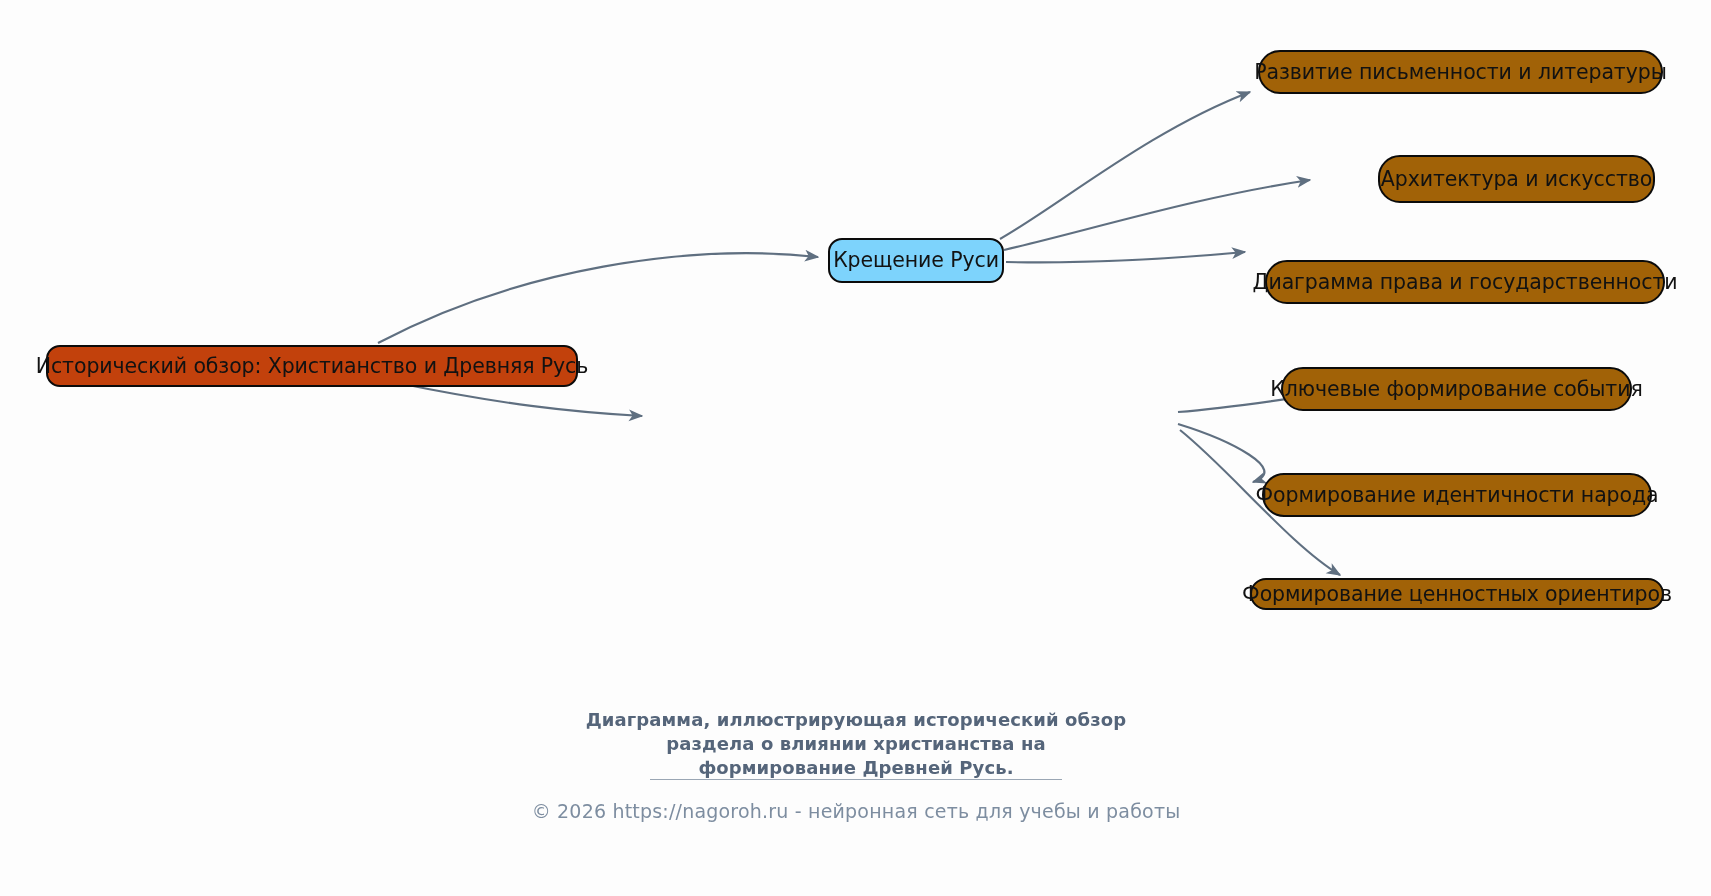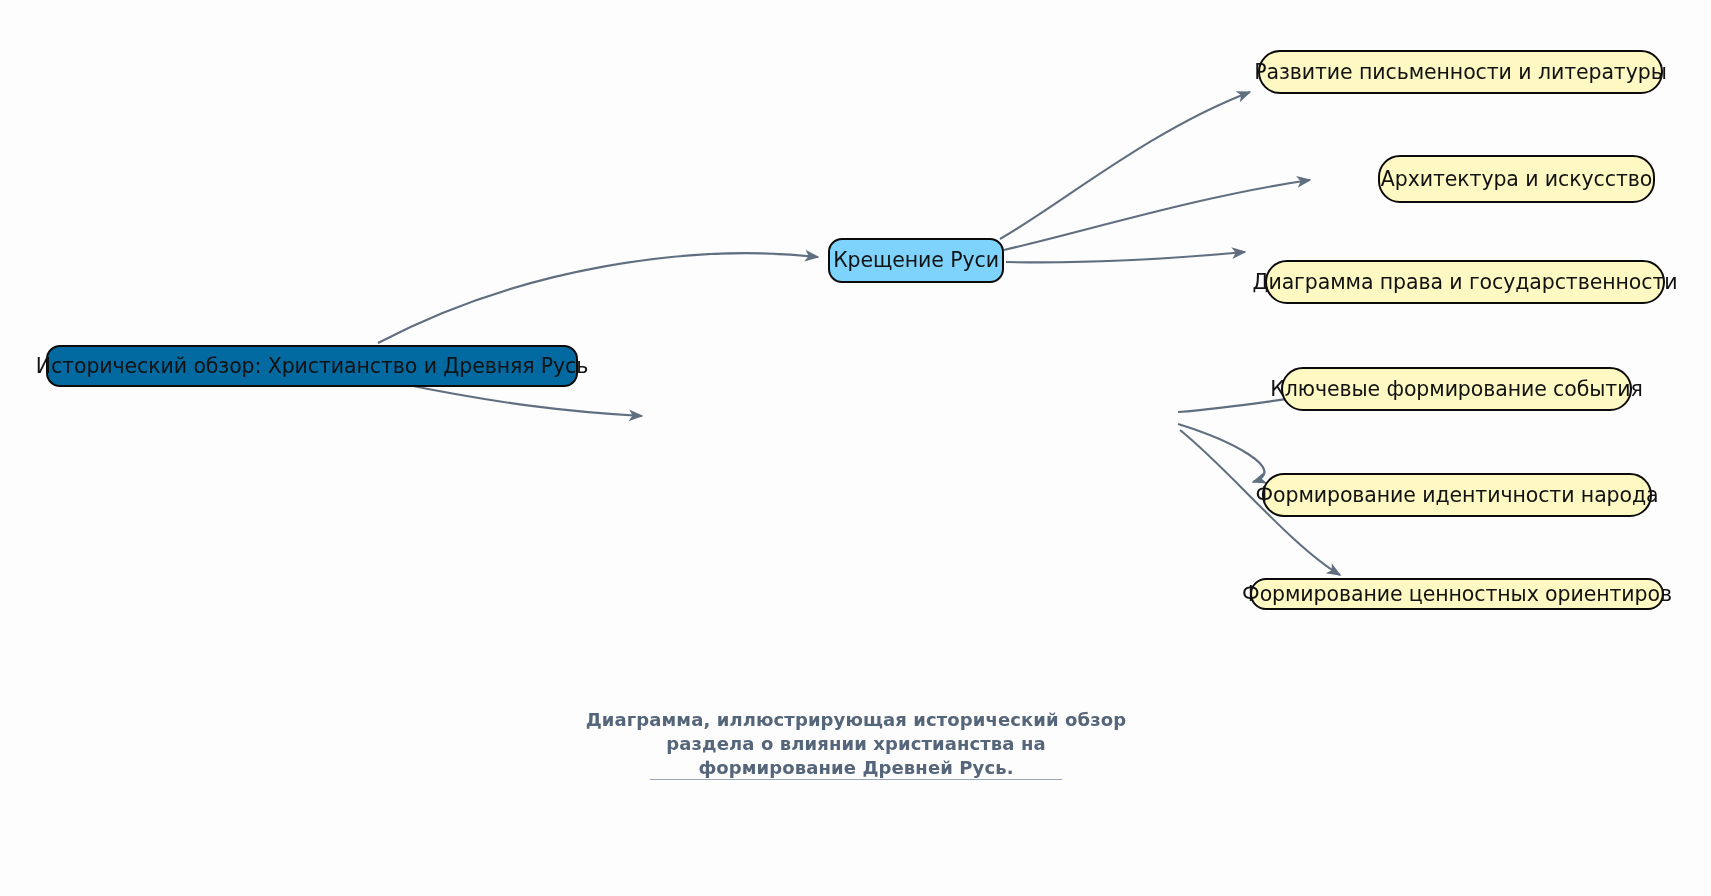--- a/index.html
+++ b/index.html
@@ -36,29 +36,29 @@
     justify-content: center;
     border: 2px solid #0b0b0b;
     border-radius: 16px;
     white-space: nowrap;
     color: #121212;
     font-size: 20.5px;
     letter-spacing: -0.1px;
     line-height: 1;
   }
   .node-root {
-    background: #0369a1;
+    background: #c2410c;
     border-radius: 14px;
   }
   .node-branch {
     background: #7dd3fc;
     border-radius: 14px;
   }
   .node-leaf {
-    background: #fef9c3;
+    background: #a16207;
     border-radius: 22px;
     border-width: 2px;
   }
   .caption {
     position: absolute;
     text-align: center;
     font-weight: bold;
     color: #55657a;
     font-size: 18px;
     line-height: 1.32;
@@ -136,14 +136,17 @@
   </div>
 
   <div class="caption" style="left:456px; top:708px; width:800px;">
     <div>Диаграмма, иллюстрирующая исторический обзор</div>
     <div>раздела о влиянии христианства на</div>
     <div>формирование Древней Русь.</div>
   </div>
 
   <div class="caption-rule" style="left:650px; top:779px; width:412px;"></div>
 
+  <div class="footer" style="left:456px; top:800px; width:800px;">
+    <span>© 2026 https://nagoroh.ru - нейронная сеть для учебы и работы</span>
+  </div>
 
 </div>
 
 </body></html>

